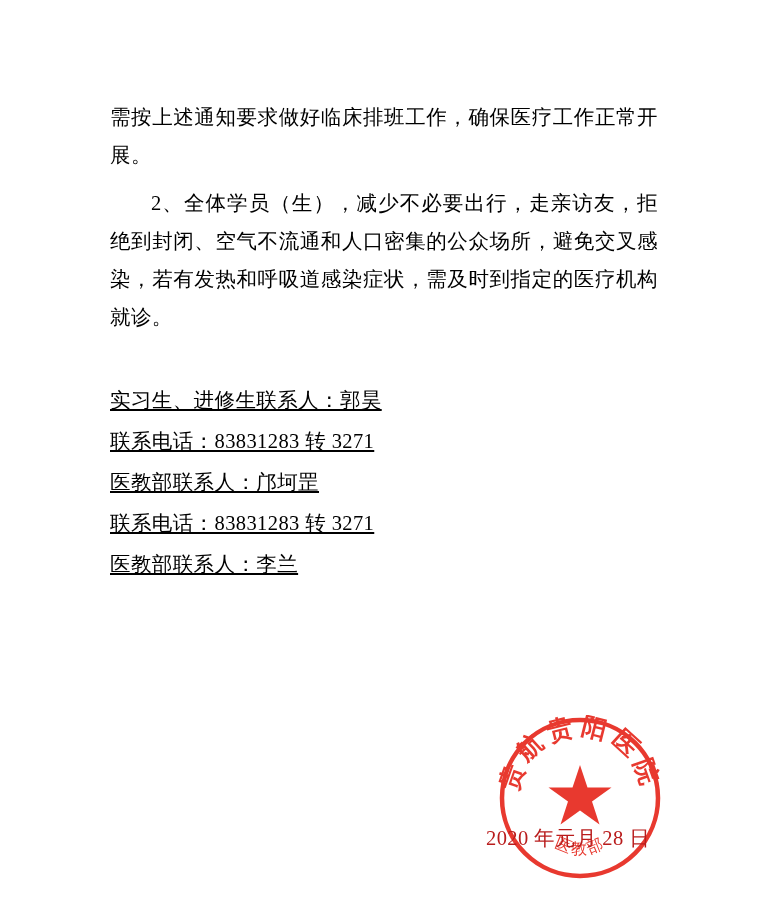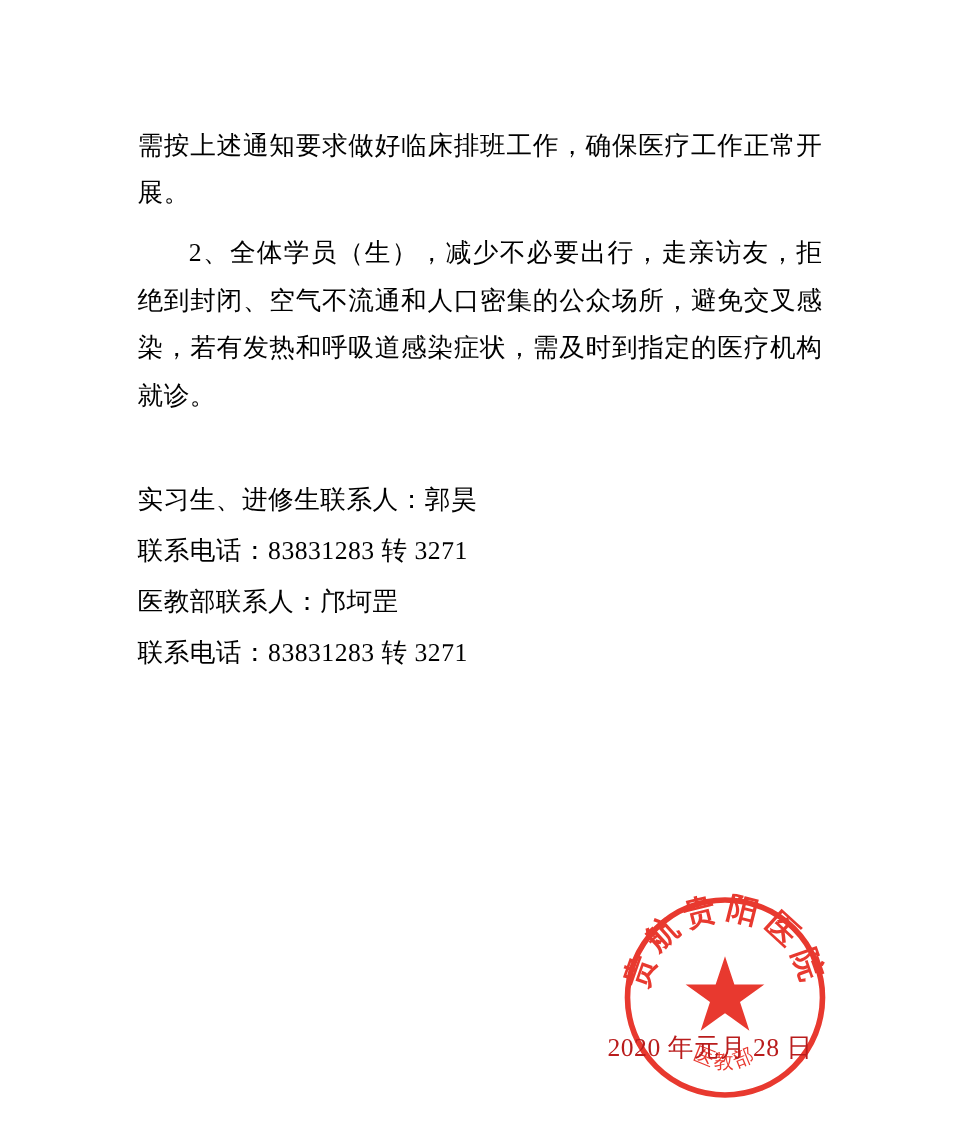--- a/index.html
+++ b/index.html
@@ -39,20 +39,21 @@
     white-space: pre-wrap;
   }
   .para.indent {
     text-indent: 41px;
   }
   .spacer {
     height: 26px;
   }
   .contact-block {
     margin-top: 8px;
+    text-decoration: underline;
   }
   .contact-line {
     font-size: 20.5px;
     line-height: 41px;
     letter-spacing: 0.4px;
     white-space: pre;
   }
   
   .seal {
     position: absolute;
@@ -86,20 +87,21 @@
     <p class="para indent">2、全体学员（生），减少不必要出行，走亲访友，拒绝到封闭、空气不流通和人口密集的公众场所，避免交叉感染，若有发热和呼吸道感染症状，需及时到指定的医疗机构就诊。</p>
 
 
     <div class="spacer"></div>
 
     <div class="contact-block">
       <div class="contact-line">实习生、进修生联系人：郭昊</div>
       <div class="contact-line">联系电话：83831283 转 3271</div>
       <div class="contact-line">医教部联系人：邝坷罡</div>
       <div class="contact-line">联系电话：83831283 转 3271</div>
+      <div class="contact-line">医教部联系人：李兰</div>
     </div>
 
   </div>
 
   <div class="seal">
     <svg width="166" height="166" viewBox="0 0 166 166" xmlns="http://www.w3.org/2000/svg">
       <defs>
         <path id="sealArcOuter" d="M 20,83 A 63,63 0 0 1 146,83"></path>
         <path id="sealArcInner" d="M 36,92 A 47,47 0 0 0 130,92"></path>
       </defs>

